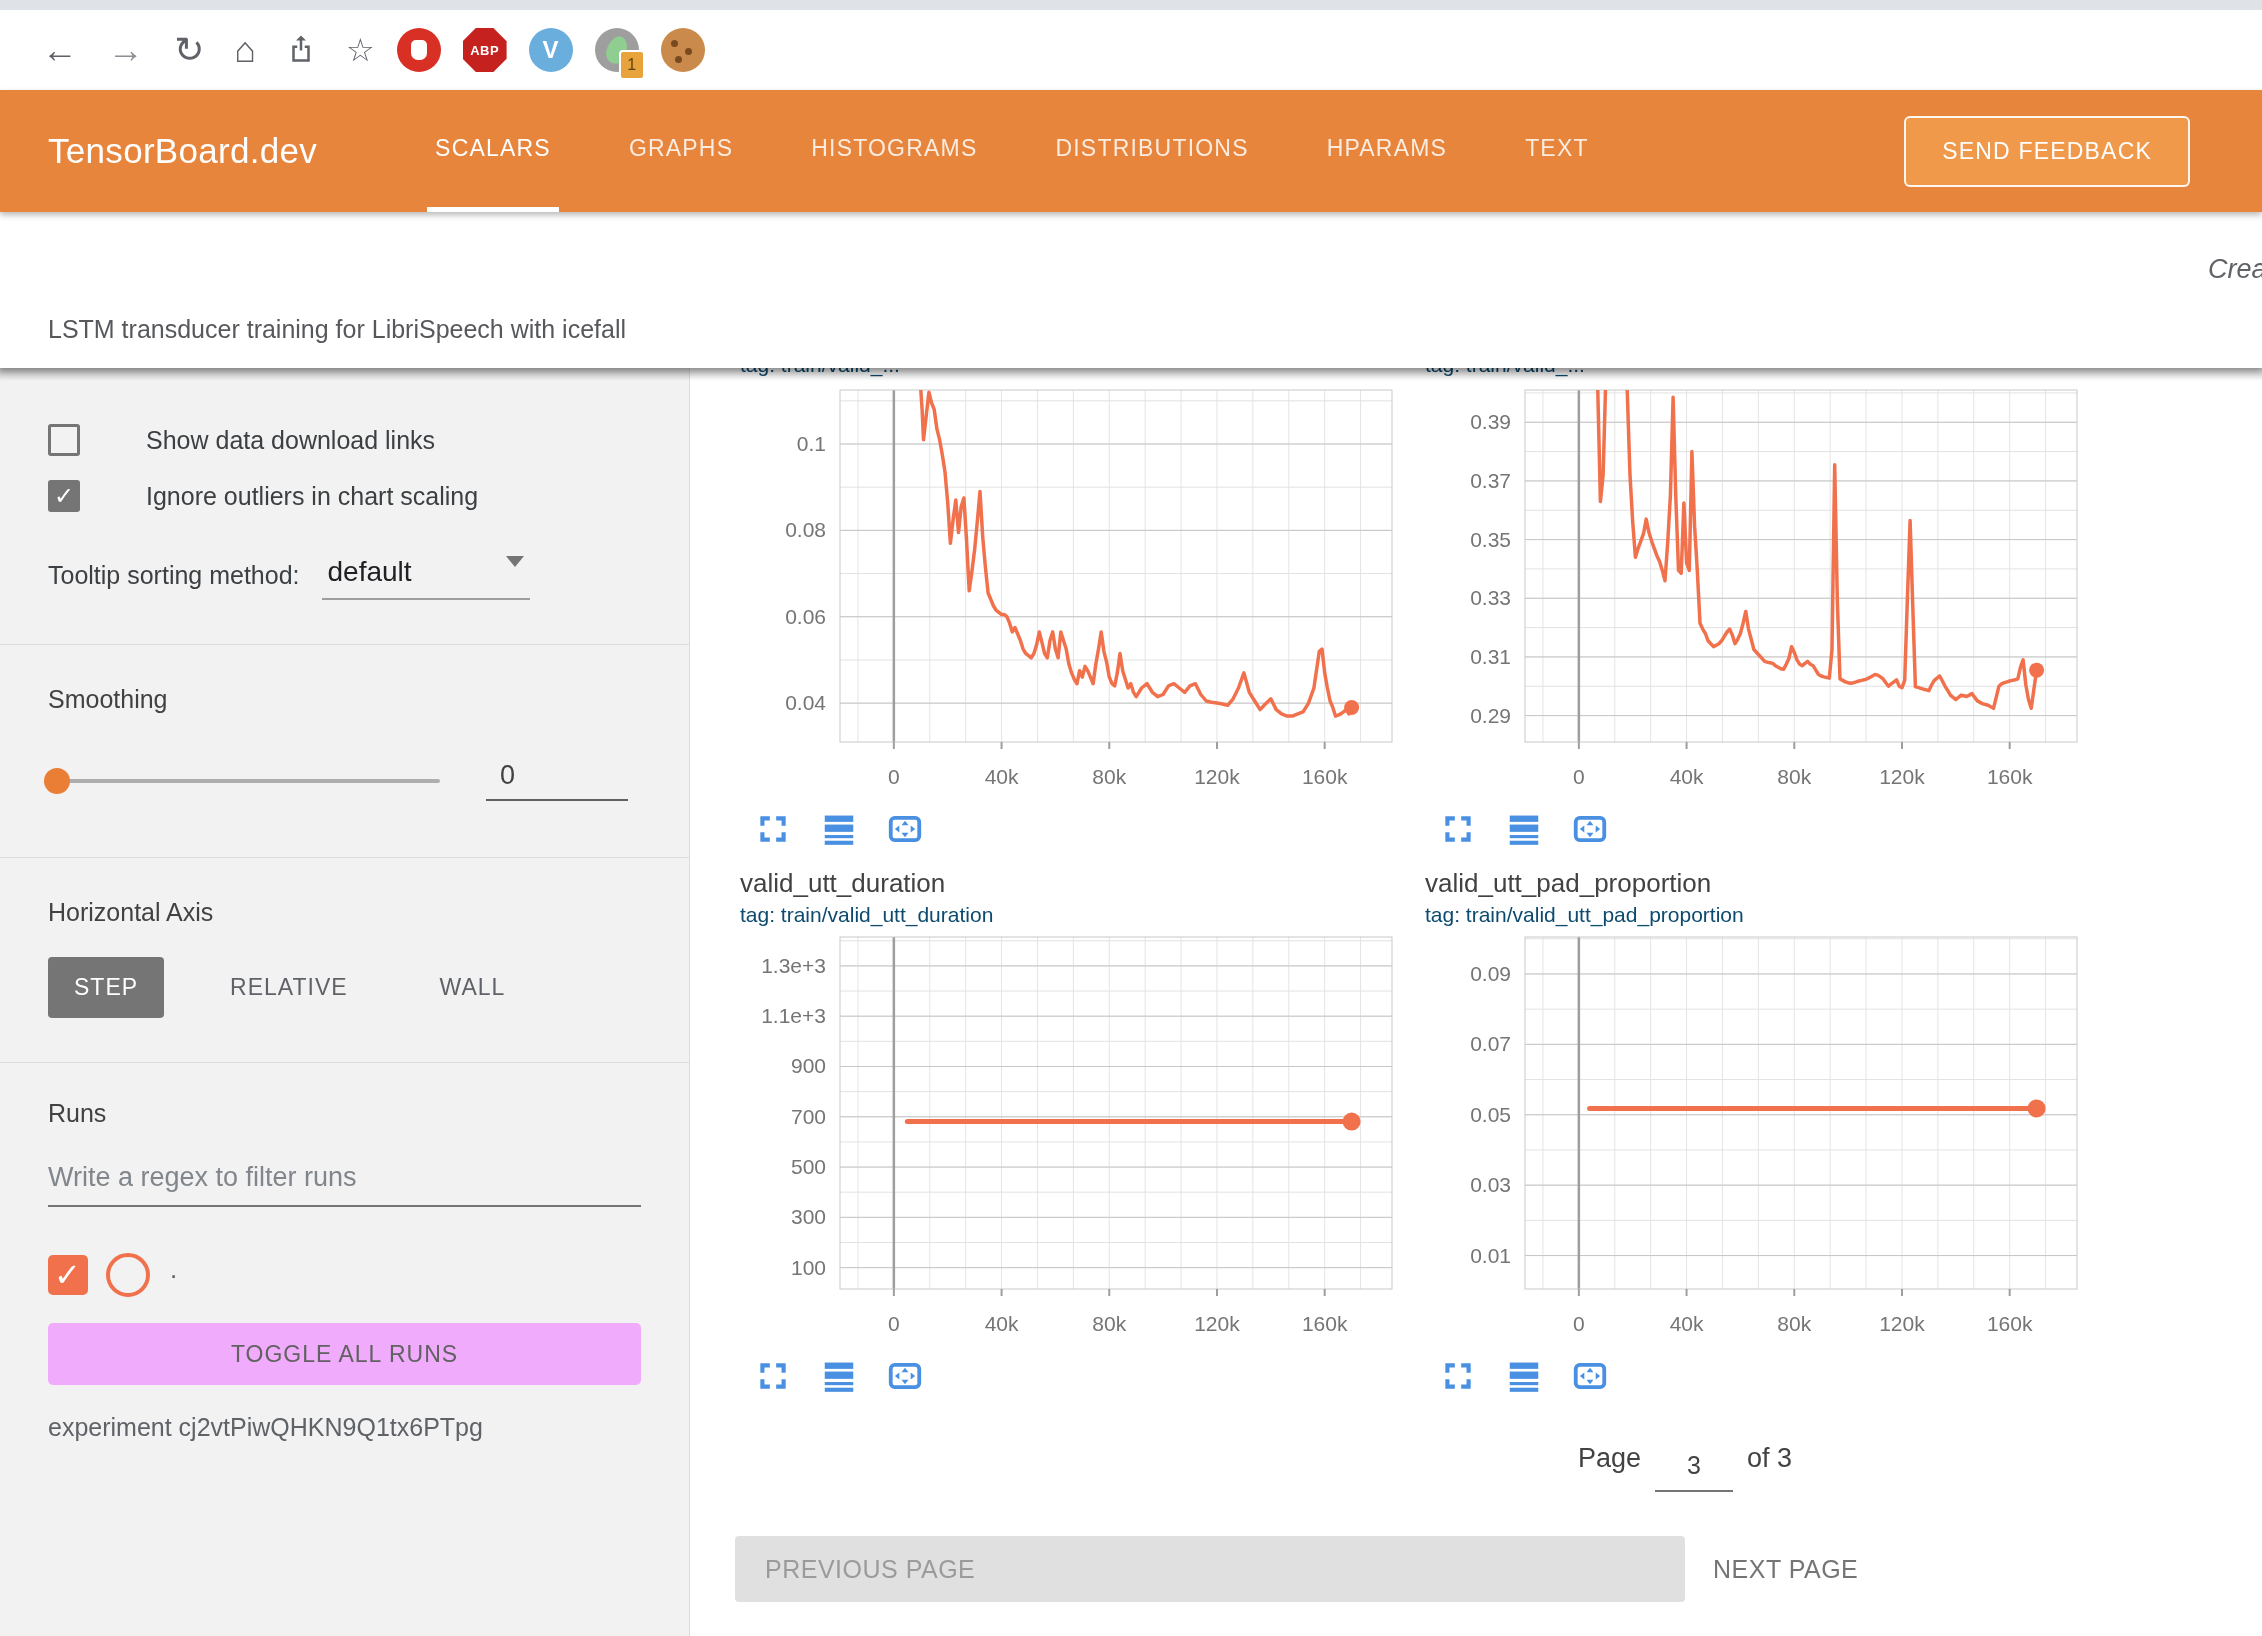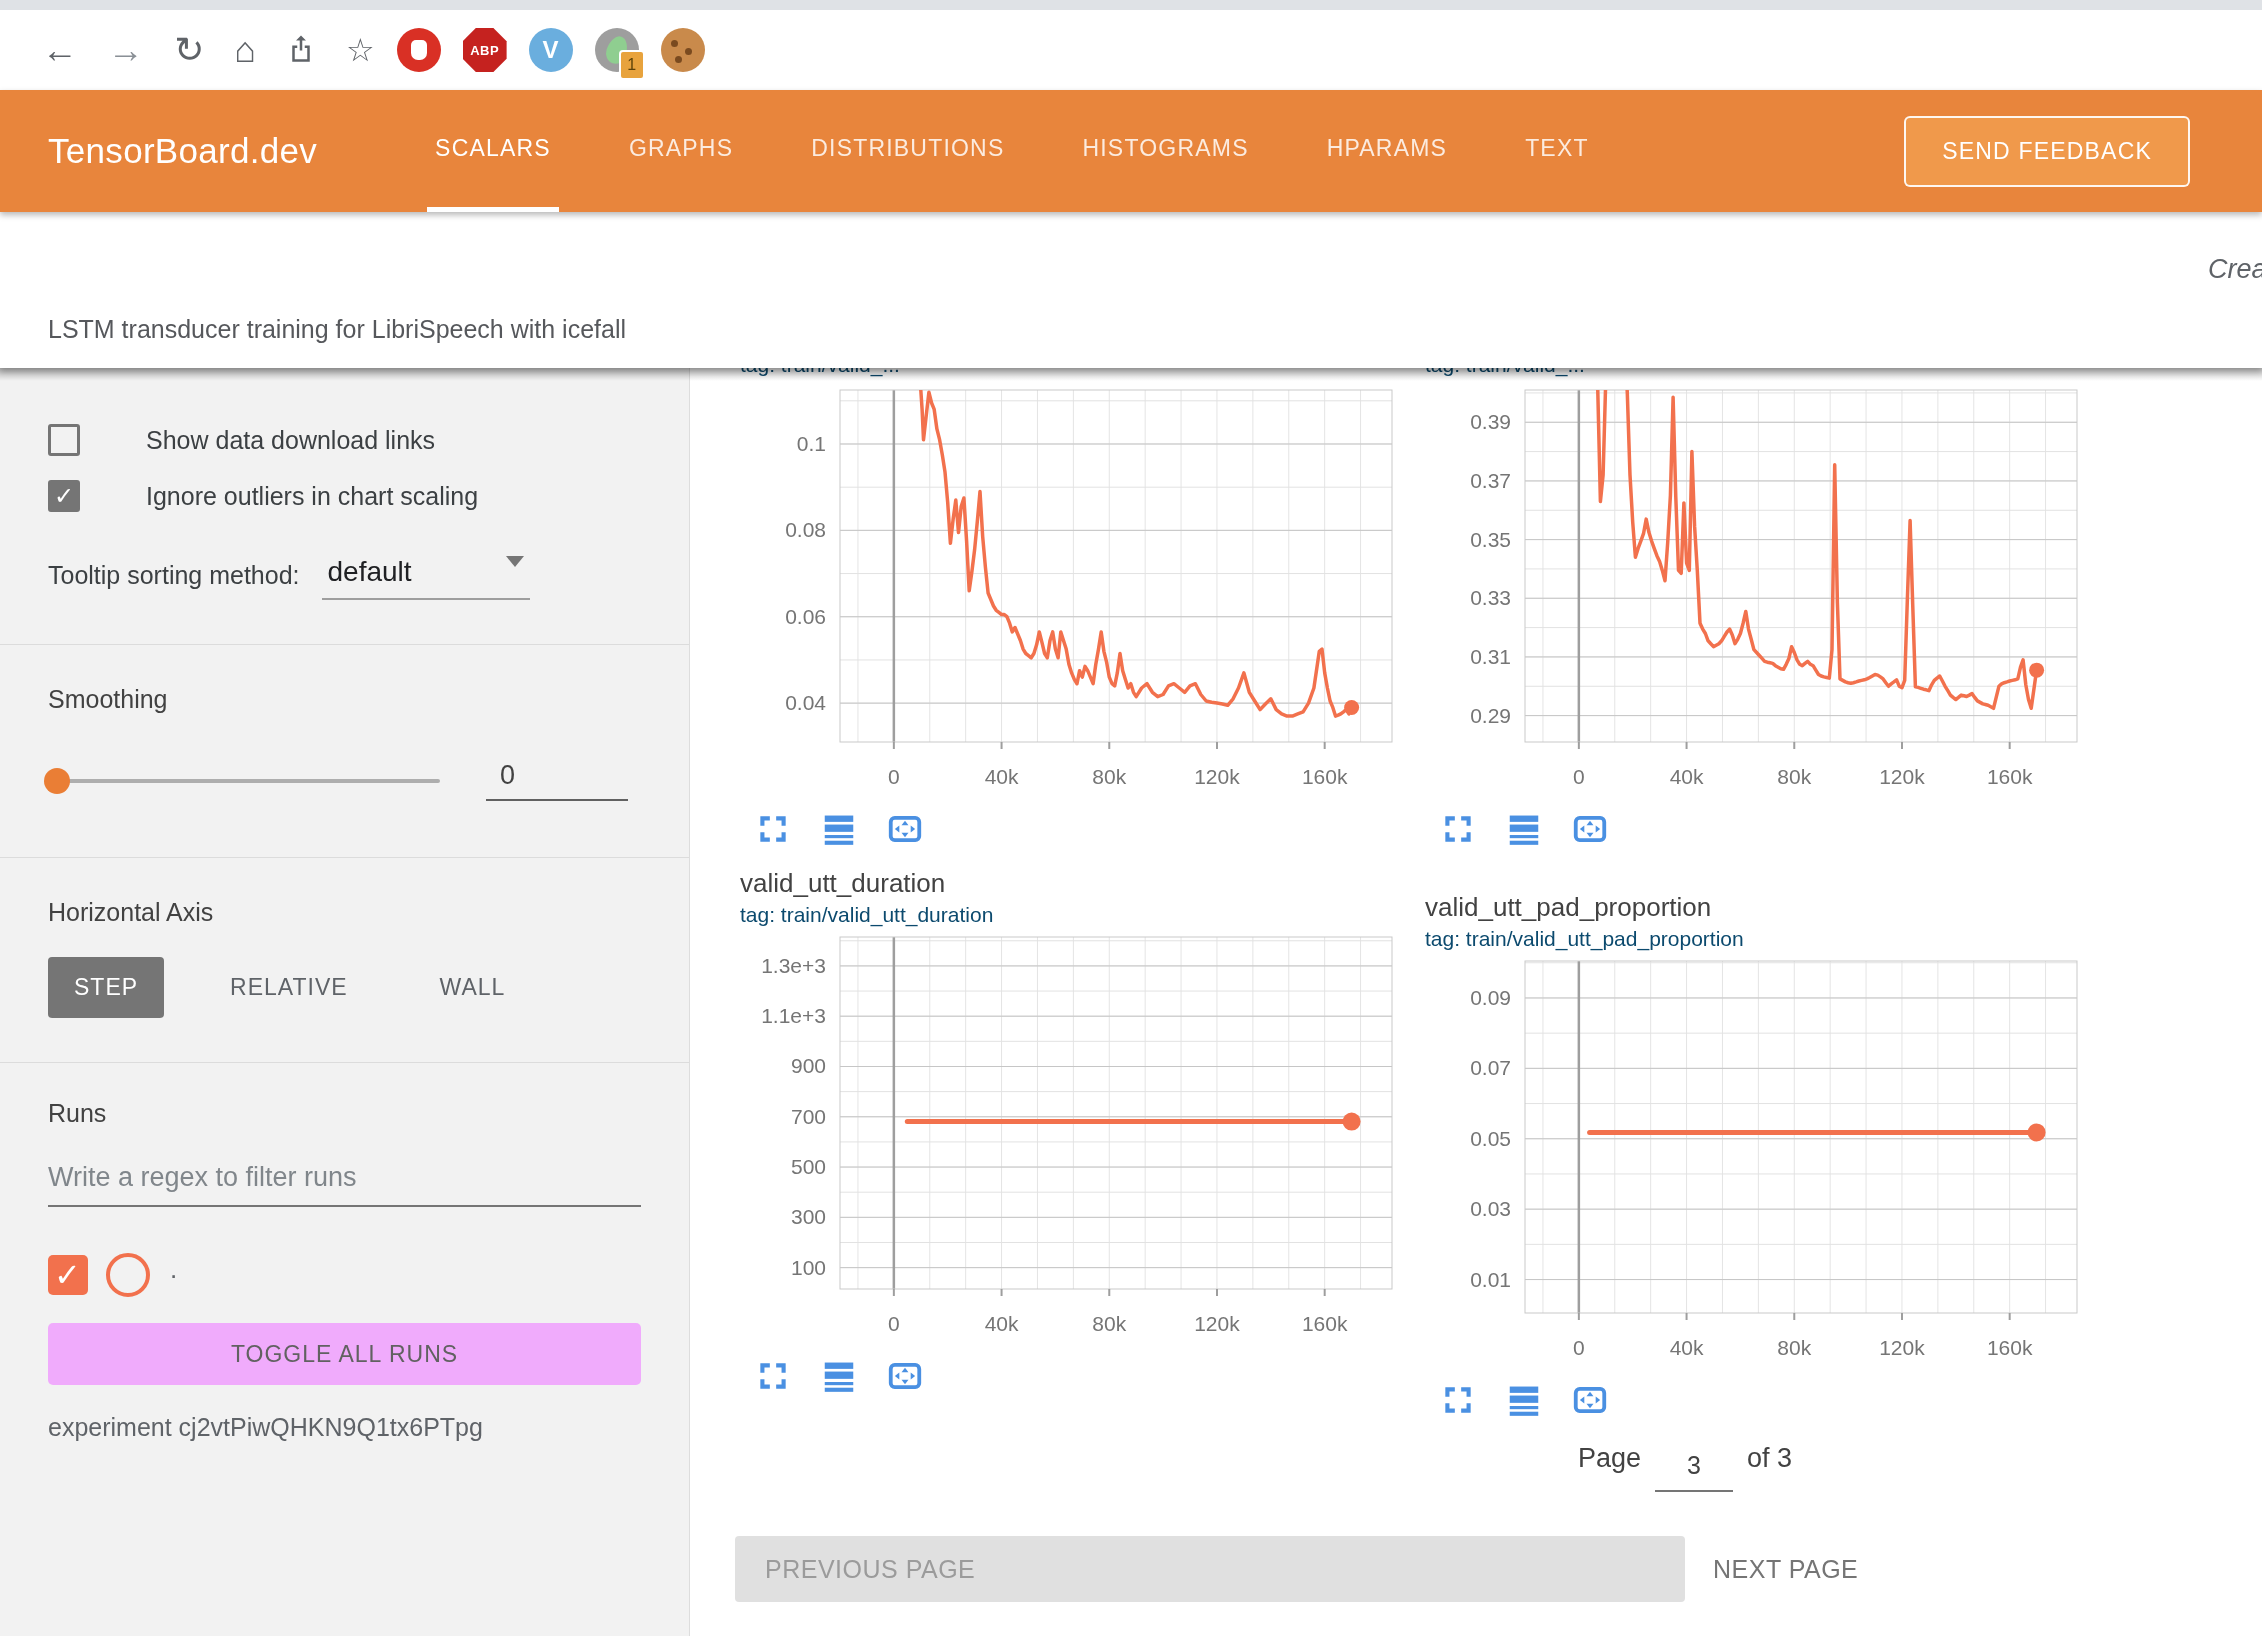--- a/index.html
+++ b/index.html
@@ -127,22 +127,22 @@
         <i></i>
       </span>
   </div>
 </div>
 
 <div class="tb-header">
   <span class="brand">TensorBoard.dev</span>
   <div class="tabs">
     <span class="tab active">SCALARS</span>
     <span class="tab">GRAPHS</span>
+    <span class="tab">HISTOGRAMS</span>
     <span class="tab">DISTRIBUTIONS</span>
-    <span class="tab">HISTOGRAMS</span>
     <span class="tab">HPARAMS</span>
     <span class="tab">TEXT</span>
   </div>
   <button class="feedback-btn">SEND FEEDBACK</button>
 </div>
 
 <div class="subheader">
   <span class="created">Crea</span>
   <span class="exp-title">LSTM transducer training for LibriSpeech with icefall</span>
 </div>
@@ -475,21 +475,21 @@
                 <path d="M12 6.8l2.2 2.8H9.8z"></path>
                 <path d="M12 17.2l-2.2-2.8h4.4z"></path>
                 <path d="M5.6 12l2.8-2.2v4.4z"></path>
                 <path d="M18.4 12l-2.8 2.2V9.8z"></path>
               </g>
             </svg>
           </span>
       </div>
     </div>
 
-    <div class="chart-card" style="left:735px;top:524px;">
+    <div class="chart-card" style="left:735px;top:500px;">
       <div class="chart-title">valid_utt_pad_proportion</div>
       <div class="chart-tag">tag: train/valid_utt_pad_proportion</div>
       <svg class="chart-svg" width="660" height="420" viewBox="0 0 660 420">
           <line x1="117.95211707317073" y1="6" x2="117.95211707317073" y2="358" stroke="#e4e4e4" stroke-width="1"></line>
           <line x1="153.85365853658539" y1="6" x2="153.85365853658539" y2="358" stroke="#e4e4e4" stroke-width="1"></line>
           <line x1="189.7552" y1="6" x2="189.7552" y2="358" stroke="#e4e4e4" stroke-width="1"></line>
           <line x1="225.65674146341465" y1="6" x2="225.65674146341465" y2="358" stroke="#e4e4e4" stroke-width="1"></line>
           <line x1="261.5582829268293" y1="6" x2="261.5582829268293" y2="358" stroke="#e4e4e4" stroke-width="1"></line>
           <line x1="297.4598243902439" y1="6" x2="297.4598243902439" y2="358" stroke="#e4e4e4" stroke-width="1"></line>
           <line x1="333.3613658536585" y1="6" x2="333.3613658536585" y2="358" stroke="#e4e4e4" stroke-width="1"></line>

